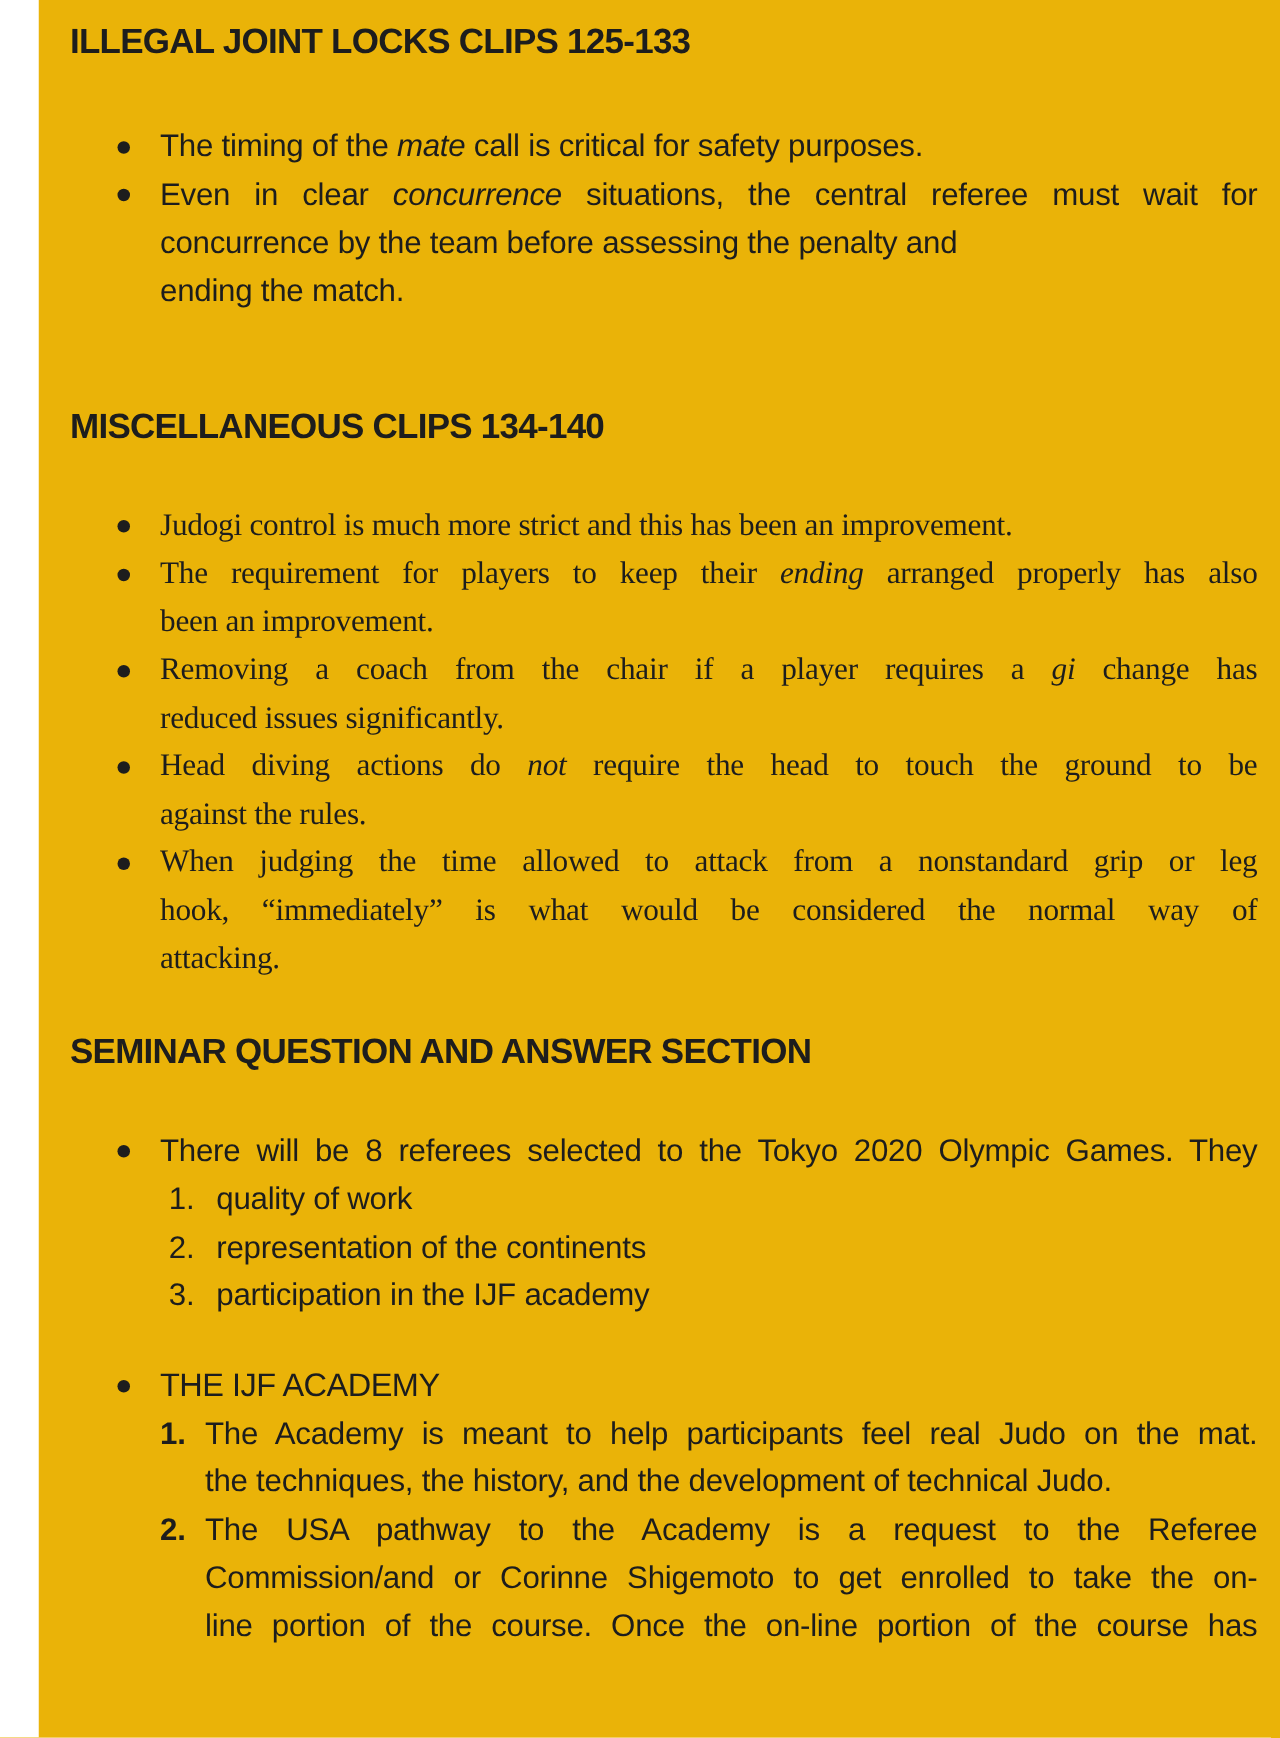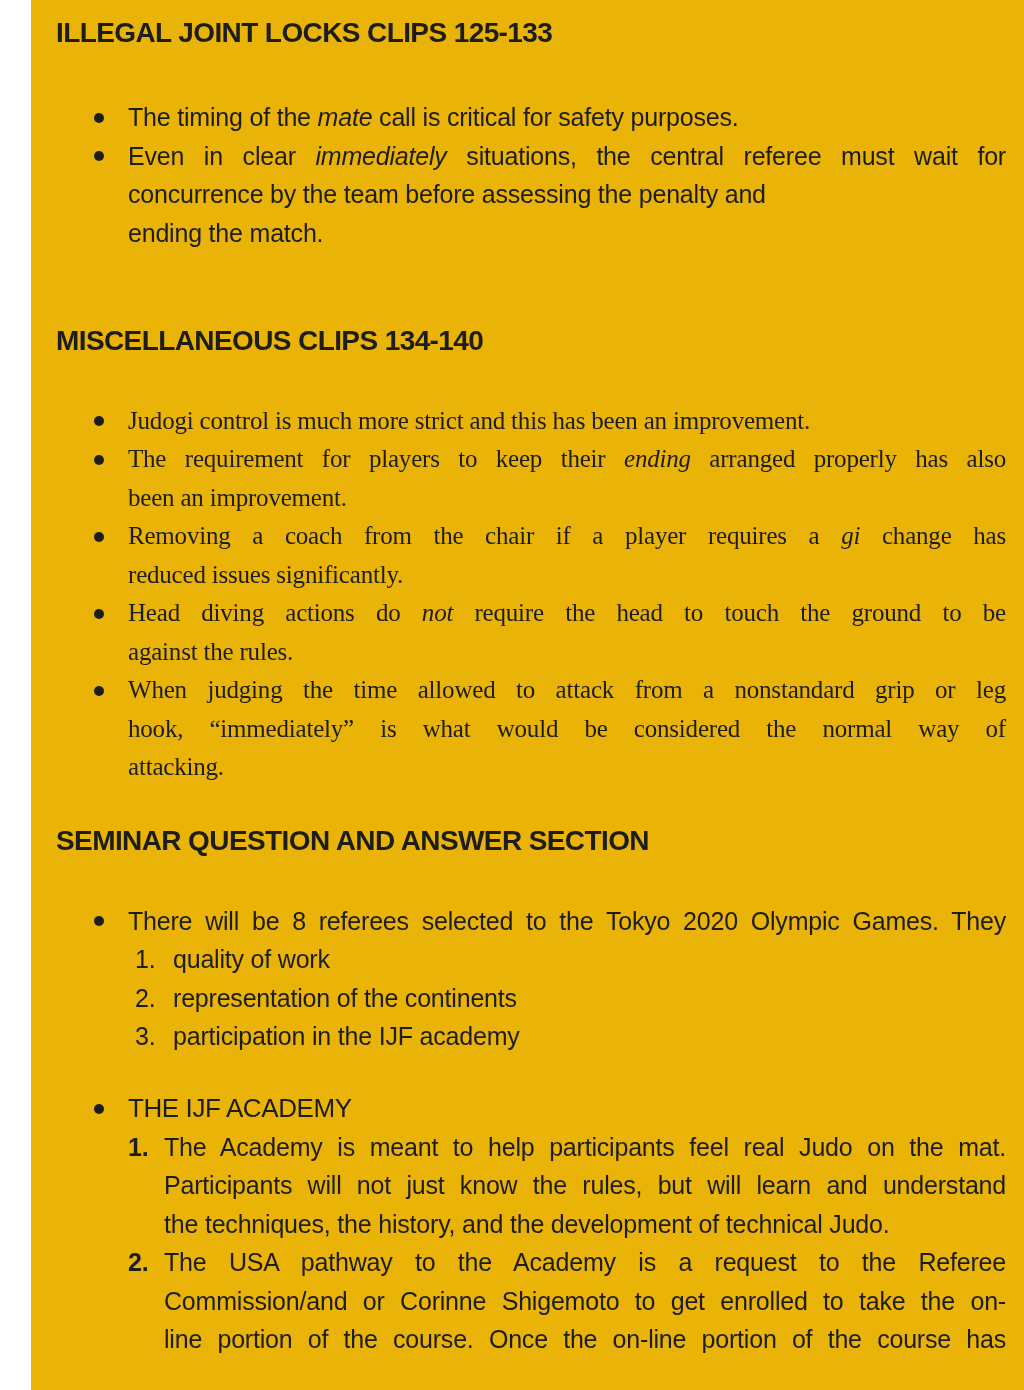--- a/index.html
+++ b/index.html
@@ -56,21 +56,21 @@
   <div class="doc">
       <section class="doc-section">
         <h2 class="section-heading">ILLEGAL JOINT LOCKS CLIPS 125-133</h2>
         <div class="item-list">
           <div class="item bullet">
             <span class="dot"></span>
             <div class="line">The timing of the <i>mate</i> call is critical for safety purposes.</div>
           </div>
           <div class="item bullet">
             <span class="dot"></span>
-            <div class="line j">Even in clear <i>immediately</i> situations, the central referee must wait for</div>
+            <div class="line j">Even in clear <i>concurrence</i> situations, the central referee must wait for</div>
             <div class="line">concurrence by the team before assessing the penalty and</div>
             <div class="line">ending the match.</div>
           </div>
         </div>
       </section>
       <section class="doc-section">
         <h2 class="section-heading">MISCELLANEOUS CLIPS 134-140</h2>
         <div class="item-list">
           <div class="item bullet">
             <span class="dot"></span>
@@ -118,21 +118,20 @@
             <span class="marker">3.</span>
             <div class="line">participation in the IJF academy</div>
           </div>
           <div class="item bullet gap-before bold-text">
             <span class="dot"></span>
             <div class="line">THE IJF ACADEMY</div>
           </div>
           <div class="item numbered-bold">
             <span class="marker">1.</span>
             <div class="line j">The Academy is meant to help participants feel real Judo on the mat.</div>
-            <div class="line j">Participants will not just know the rules, but will learn and understand</div>
             <div class="line">the techniques, the history, and the development of technical Judo.</div>
           </div>
           <div class="item numbered-bold">
             <span class="marker">2.</span>
             <div class="line j">The USA pathway to the Academy is a request to the Referee</div>
             <div class="line j">Commission/and or Corinne Shigemoto to get enrolled to take the on-</div>
             <div class="line j">line portion of the course.  Once the on-line portion of the course has</div>
           </div>
         </div>
       </section>

